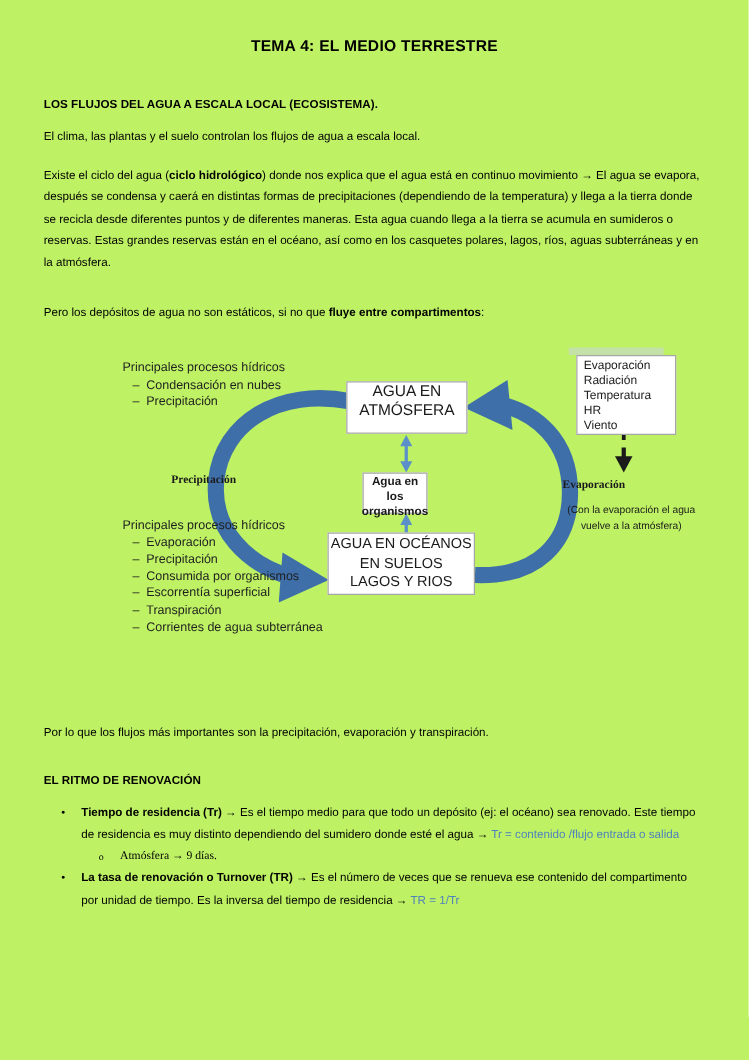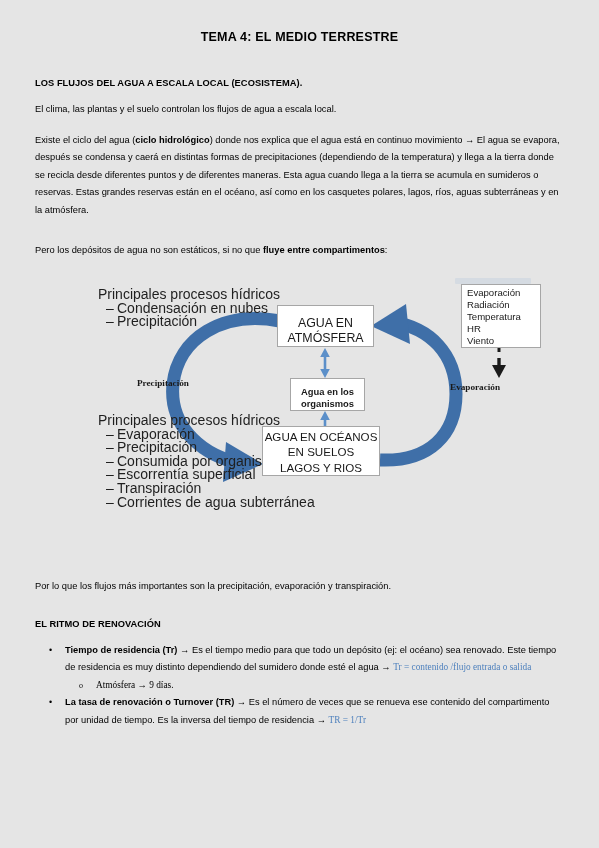--- a/index.html
+++ b/index.html
@@ -8,21 +8,21 @@
     background: #ffffff;
   }
   body {
     font-family: "Liberation Sans", sans-serif;
     color: #000000;
   }
   .page {
     position: relative;
     width: 599px;
     height: 848px;
-    background: #e5e5e5;
+    background: #bef264;
     overflow: hidden;
     box-sizing: border-box;
   }
   .doc-title {
     position: absolute;
     left: 0;
     top: 30px;
     width: 599px;
     text-align: center;
     font-size: 12.5px;
@@ -42,21 +42,21 @@
     margin: 0 0 13px 0;
   }
   p.para {
     font-size: 9.3px;
     line-height: 17.5px;
     margin: 0 0 13px 0;
     text-align: left;
   }
   p.para.tight { margin-bottom: 21px; }
   .b { font-weight: bold; }
-  .blue { color: #4f81bd; font-family: Liberation Serif, serif; }
+  .blue { color: #4f81bd; }
   .spacer-22 { height: 10px; }
 
   
   .diagram {
     position: absolute;
     left: 18px;
     top: 266px;
     width: 563px;
     height: 288px;
   }
@@ -65,21 +65,21 @@
     left: 437px;
     top: 12px;
     width: 76px;
     height: 6px;
     background: #c9d3e0;
     opacity: 0.55;
     border-radius: 1px;
   }
   .dlist {
     position: absolute;
-    font-size: 14px;
+    font-size: 10px;
     color: #1f1f1f;
     line-height: 13.6px;
     white-space: nowrap;
   }
   .dlist .hdr { margin-left: 0; }
   .dlist .itm { margin-left: 19px; }
   .dlist .itm::before {
     content: "–";
     display: inline-block;
     width: 11px;
@@ -89,30 +89,30 @@
   .list-bottom { left: 80px; top: 148px; }
 
   .dbox {
     position: absolute;
     border: 1px solid #a6a6a6;
     background: #ffffff;
     box-sizing: border-box;
     display: flex;
     flex-direction: column;
     align-items: center;
-    justify-content: flex-end;
+    justify-content: flex-start;
     text-align: center;
     color: #1a1a1a;
   }
   .box-atmos {
     left: 259px; top: 39px; width: 97px; height: 42px;
     font-size: 12.4px; line-height: 15px;
   }
   .box-orgs {
-    left: 272px; top: 112px; width: 75px; height: 33px;
+    left: 272px; top: 112px; width: 52px; height: 33px;
     font-size: 9.4px; font-weight: bold; line-height: 12px;
   }
   .box-oceanos {
     left: 244px; top: 160px; width: 118px; height: 50px;
     font-size: 11.6px; line-height: 15.5px;
   }
   .box-evap {
     left: 443px; top: 18px; width: 80px; height: 64px;
     align-items: flex-start;
     justify-content: flex-start;
@@ -282,20 +282,24 @@
     <div class="dbox box-evap">
       <div>Evaporación</div>
       <div>Radiación</div>
       <div>Temperatura</div>
       <div>HR</div>
       <div>Viento</div>
     </div>
 
     <div class="lbl-precip">Precipitación</div>
     <div class="lbl-evap">Evaporación</div>
+    <div class="lbl-evap-note">
+      <div>(Con la evaporación el agua</div>
+      <div>vuelve a la atmósfera)</div>
+    </div>
   </div>
 
   <div class="body-col" style="top:578px;">
 
     <p class="para">Por lo que los flujos más importantes son la precipitación, evaporación y transpiración.</p>
 
     <div class="spacer-22"></div>
 
     <div class="sec-head">EL RITMO DE RENOVACIÓN</div>
 

